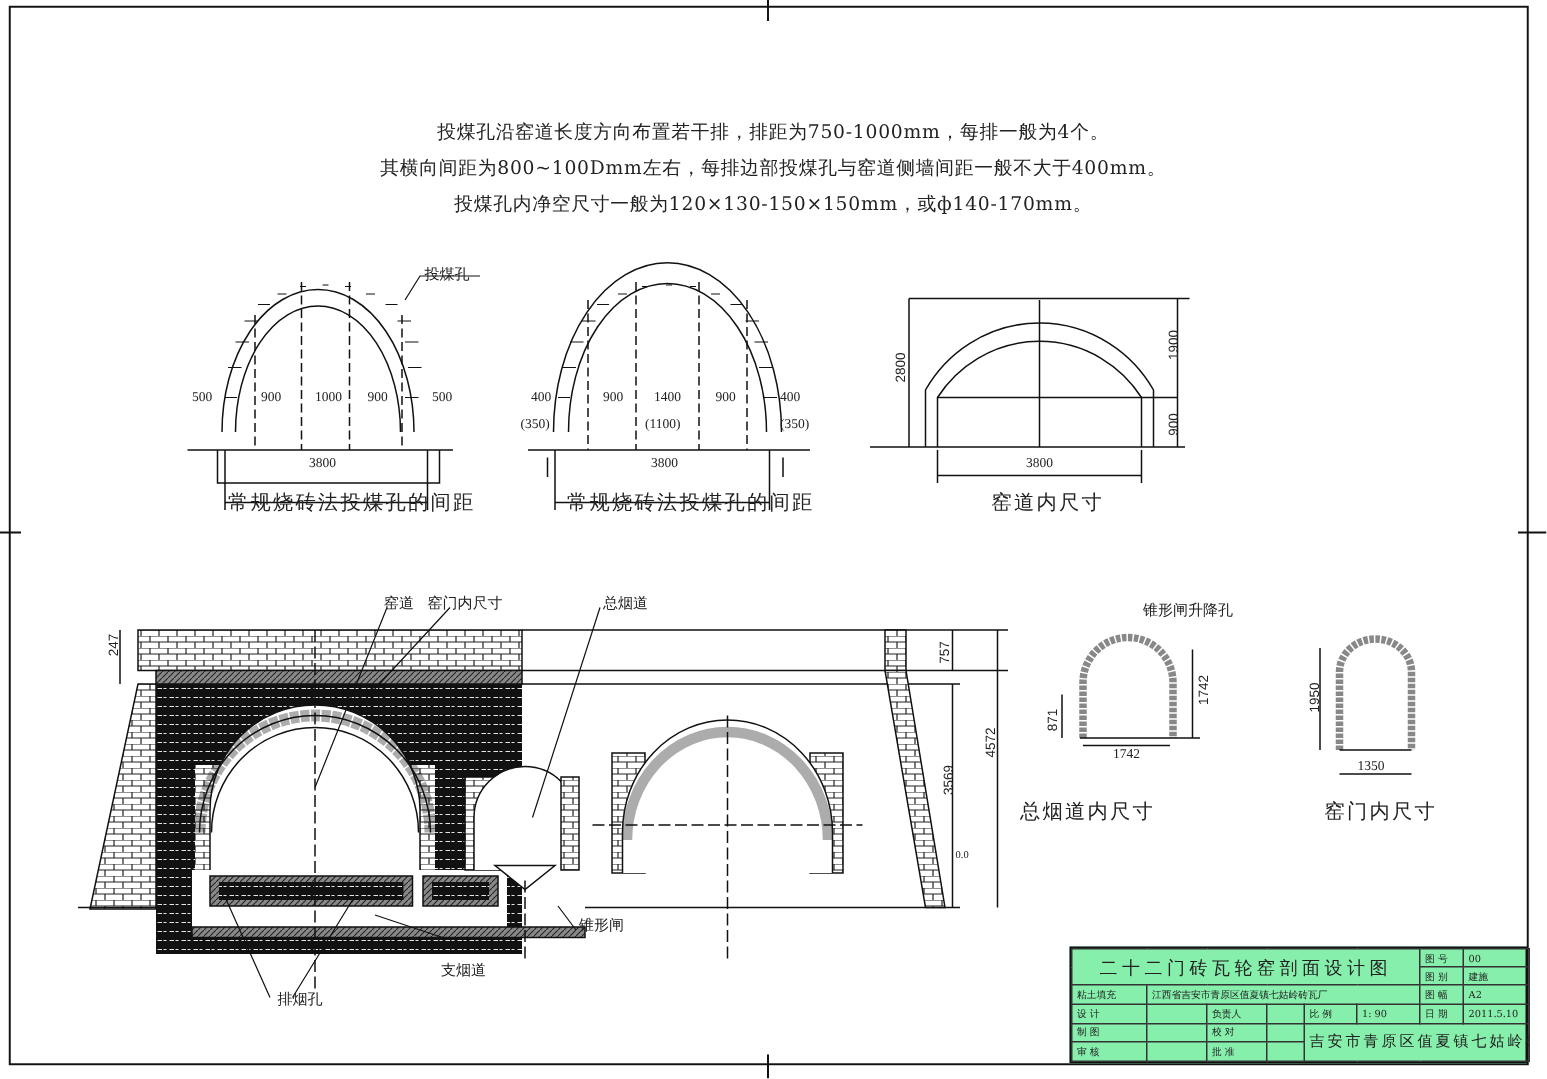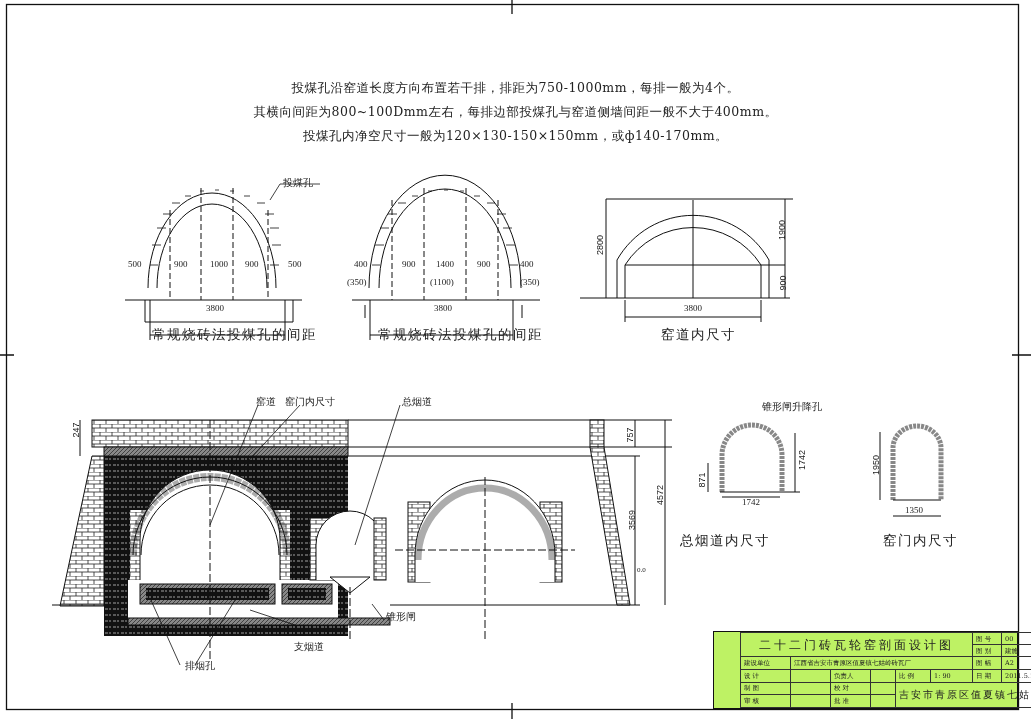--- a/index.html
+++ b/index.html
@@ -3,21 +3,21 @@
 <meta charset="utf-8">
 <style>
   html,body{margin:0;padding:0;background:#fff;}
   body{width:1031px;height:719px;position:relative;overflow:hidden;font-family:"DejaVu Sans","Liberation Sans",sans-serif;color:#111;}
   svg{position:absolute;left:0;top:0;}
   .note{position:absolute;left:0;width:1031px;text-align:center;font-family:"DejaVu Serif","Liberation Serif",serif;font-size:12.5px;color:#222;letter-spacing:0.5px;}
   .cap{position:absolute;font-family:"DejaVu Serif","Liberation Serif",serif;font-size:13.5px;color:#222;letter-spacing:1.5px;white-space:nowrap;}
   .lbl{position:absolute;font-family:"DejaVu Serif","Liberation Serif",serif;font-size:10px;color:#222;white-space:nowrap;}
   .dim{position:absolute;font-family:Liberation Serif, serif;font-size:9px;color:#222;white-space:nowrap;}
   .vdim{position:absolute;font-family:"Liberation Sans",sans-serif;font-size:9px;color:#222;white-space:nowrap;transform:rotate(-90deg);transform-origin:center center;}
-  .tb{position:absolute;left:713px;top:631px;width:305px;height:78px;border:1px solid #111;box-sizing:border-box;background:#bef264;padding-left:26px;}
+  .tb{position:absolute;left:713px;top:631px;width:305px;height:78px;border:1px solid #111;box-sizing:border-box;background:#86efac;}
   .tb table{border-collapse:collapse;width:100%;height:100%;table-layout:fixed;}
   .tb td{border:1px solid #333;font-family:"DejaVu Serif","Liberation Serif",serif;font-size:6.5px;color:#222;padding:0 3px;white-space:nowrap;overflow:hidden;line-height:10px;}
   .tb .big{font-size:12px;letter-spacing:3px;text-align:center;}
   .tb .big2{font-size:10px;letter-spacing:2px;text-align:center;}
 </style>
 </head>
 <body>
 
 <svg width="1031" height="719" viewBox="0 0 1031 719">
   <defs>
@@ -191,21 +191,21 @@
         <tr style="height:12px">
       <td colspan="6" rowspan="2" class="big">二十二门砖瓦轮窑剖面设计图</td>
       <td>图 号</td>
       <td>00</td>
     </tr>
     <tr style="height:12px">
       <td>图 别</td>
       <td>建施</td>
     </tr>
     <tr>
-      <td>建设单位</td>
+      <td>粘土填充</td>
       <td colspan="5">江西省吉安市青原区值夏镇七姑岭砖瓦厂</td>
       <td>图 幅</td>
       <td>A2</td>
     </tr>
     <tr>
       <td>设 计</td>
       <td></td>
       <td>负责人</td>
       <td></td>
       <td>比 例</td>

